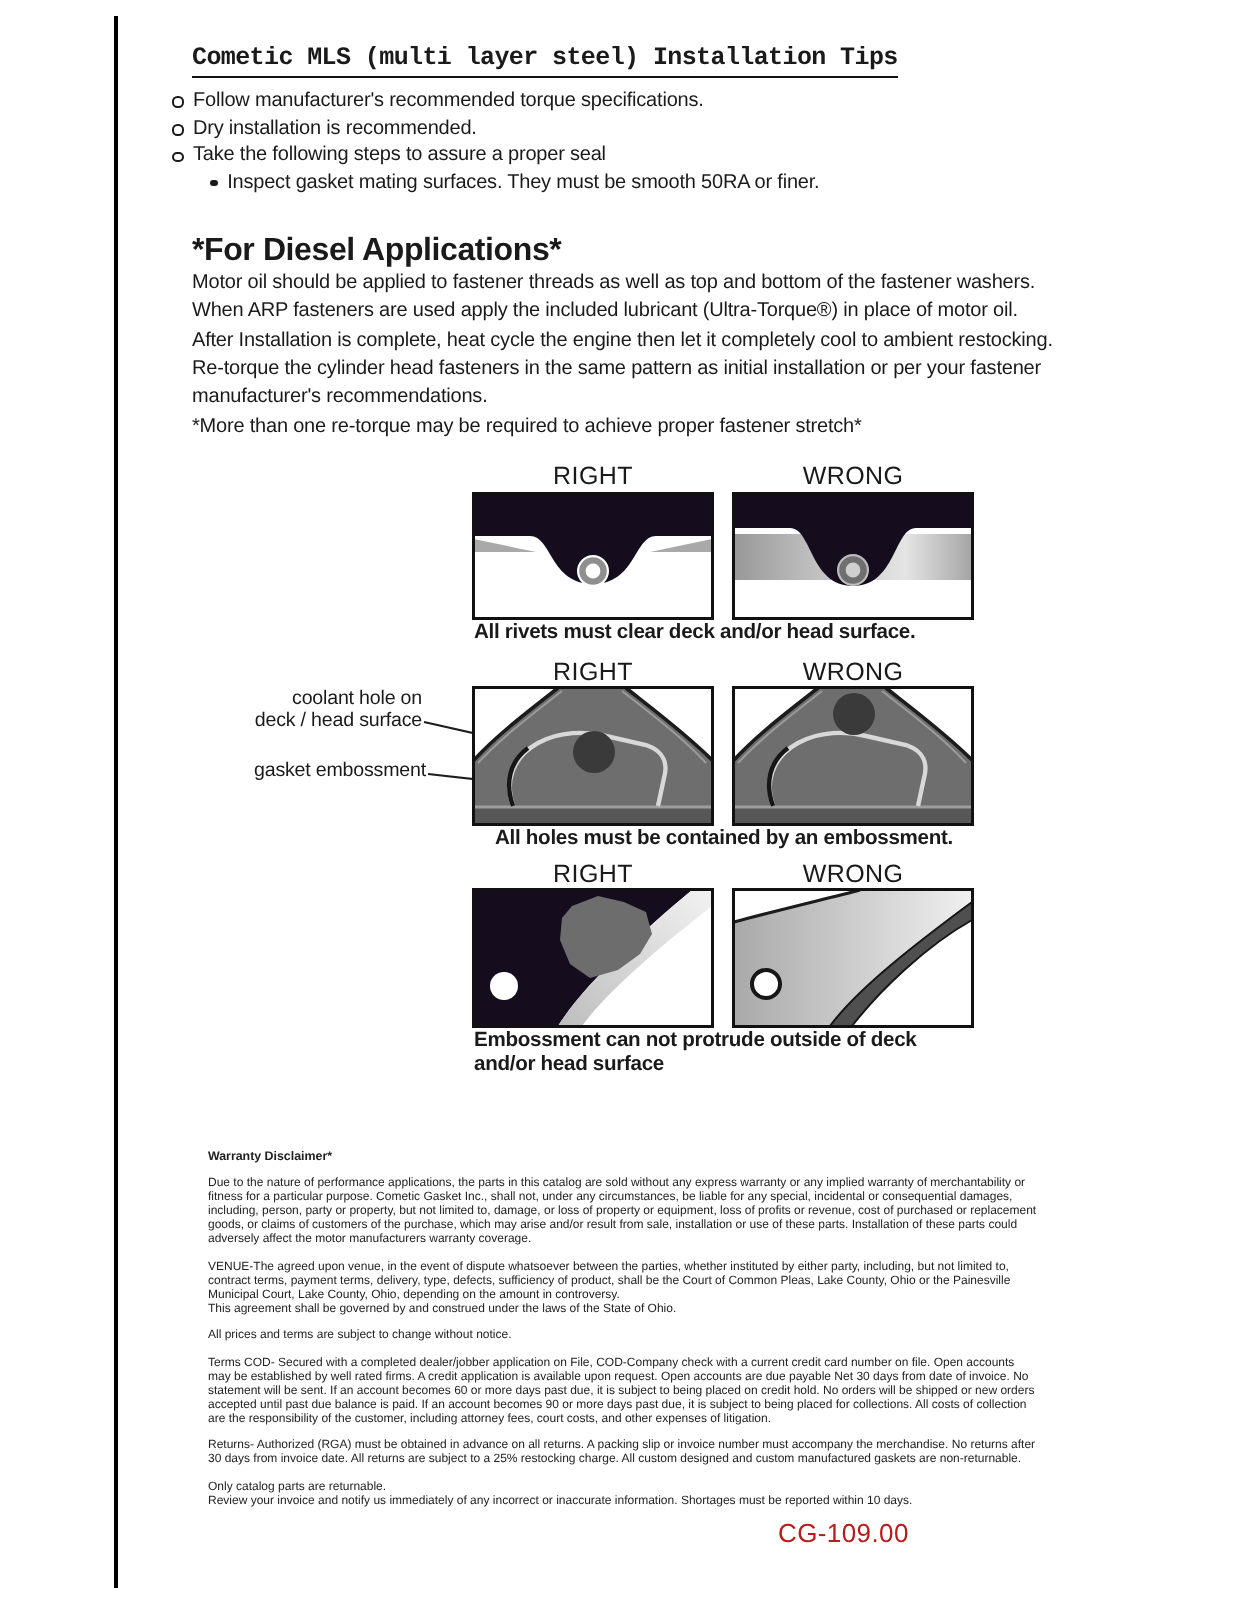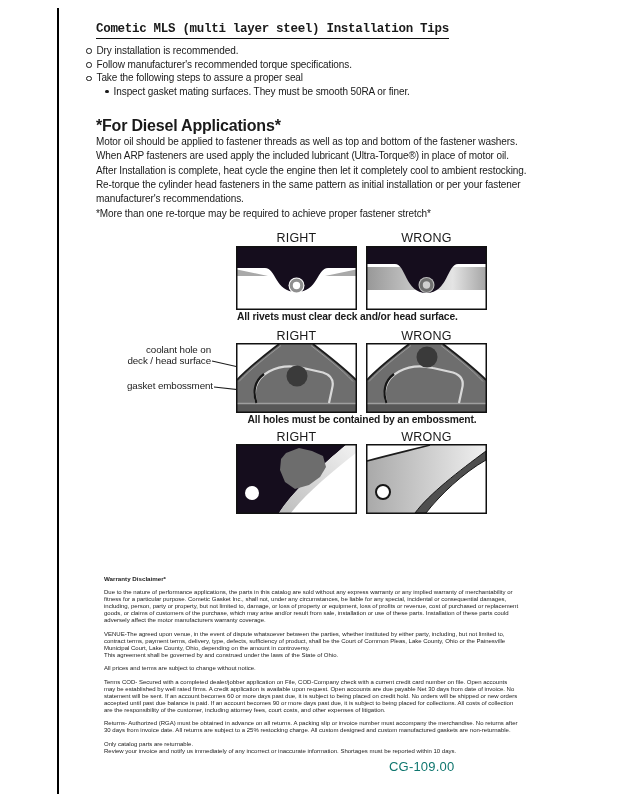--- a/index.html
+++ b/index.html
@@ -19,39 +19,39 @@
   .dlabel{position:absolute;width:121px;text-align:center;font-size:12.5px;font-weight:normal;letter-spacing:0.2px;}
   .dbox{position:absolute;width:121px;}
   .dbox svg{display:block;}
   .cap{position:absolute;font-size:10.3px;font-weight:bold;letter-spacing:-0.15px;}
   .cap3{white-space:pre-line;line-height:11.5px;}
   .ann{position:absolute;font-size:9.8px;text-align:right;line-height:11px;letter-spacing:-0.1px;}
   .leaders{position:absolute;left:115px;top:342px;}
   .legal{position:absolute;left:104px;top:575px;width:416px;font-size:6px;line-height:7px;color:#222;}
   .legal h3{margin:0 0 7px 0;font-size:6.2px;}
   .legal p{margin:0 0 6.5px 0;white-space:pre-line;}
-  .footer{position:absolute;left:389px;top:759px;font-size:13px;letter-spacing:0.2px;color:#0f766e;}
+  .footer{position:absolute;left:389px;top:759px;font-size:13px;letter-spacing:0.2px;color:#b91c1c;}
 </style>
 </head>
 <body>
 
 <div class="page">
 
   <div class="edge"></div>
 
   <h1 class="title">Cometic MLS (multi layer steel) Installation Tips</h1>
 
   <div class="bullets">
     <div class="brow">
       <span class="circ"></span>
-      <span>Dry installation is recommended.</span>
+      <span>Follow manufacturer's recommended torque specifications.</span>
     </div>
     <div class="brow">
       <span class="circ"></span>
-      <span>Follow manufacturer's recommended torque specifications.</span>
+      <span>Dry installation is recommended.</span>
     </div>
     <div class="brow">
       <span class="circ"></span>
       <span>Take the following steps to assure a proper seal</span>
     </div>
     <div class="sub">
       <div class="brow">
         <span class="dot"></span>
         <span>Inspect gasket mating surfaces.  They must be smooth 50RA or finer.</span>
       </div>
@@ -179,20 +179,22 @@
       </defs>
       <rect x="0.75" y="0.75" width="119.5" height="68.5" fill="#ffffff"></rect>
       <path d="M1,17 C27,10 49,5 64,1 H120 V7 C93,27 63,50 49,69 L1,69 Z" fill="url(#g-row3w)"></path>
       <path d="M1,17 C27,10 49,5 64,1" stroke="#1c1c1c" stroke-width="1.6" fill="none"></path>
       <path d="M120,7 C93,27 63,50 49,69 L60,69 C74,51 97,29 120,16 Z" fill="#4f4f4f" stroke="#161616" stroke-width="1"></path>
       <circle cx="17" cy="48" r="7" fill="#ffffff" stroke="#161616" stroke-width="2"></circle>
       <rect x="0.75" y="0.75" width="119.5" height="68.5" fill="none" stroke="#111111" stroke-width="1.5"></rect>
     </svg>
   </div>
 
+  <div class="cap cap3" style="left:237px;top:515px;width:260px">Embossment can not protrude outside of deck
+and/or head surface</div>
 
   <div class="legal">
     <h3>Warranty Disclaimer*</h3>
     <p>Due to the nature of performance applications, the parts in this catalog are sold without any express warranty or any implied warranty of merchantability or fitness for a particular purpose.  Cometic Gasket Inc., shall not, under any circumstances, be liable for any special, incidental or consequential damages, including, person, party or property, but not limited to, damage, or loss of property or equipment, loss of profits or revenue, cost of purchased or replacement goods, or claims of customers of the purchase, which may arise and/or result from sale, installation or use of these parts.  Installation of these parts could adversely affect the motor manufacturers warranty coverage.</p>
     <p>VENUE-The agreed upon venue, in the event of dispute whatsoever between the parties, whether instituted by either party, including, but not limited to, contract terms, payment terms, delivery, type, defects, sufficiency of product, shall be the Court of Common Pleas, Lake County, Ohio or the Painesville Municipal Court, Lake County, Ohio, depending on the amount in controversy.
 This agreement shall be governed by and construed under the laws of the State of Ohio.</p>
     <p>All prices and terms are subject to change without notice.</p>
     <p>Terms COD- Secured with a completed dealer/jobber application on File, COD-Company check with a current credit card number on file.  Open accounts may be established by well rated firms.  A credit application is available upon request.  Open accounts are due payable Net 30 days from date of invoice.  No statement will be sent.  If an account becomes 60 or more days past due, it is subject to being placed on credit hold.  No orders will be shipped or new orders accepted until past due balance is paid.  If an account becomes 90 or more days past due, it is subject to being placed for collections.  All costs of collection are the responsibility of the customer, including attorney fees, court costs, and other expenses of litigation.</p>
     <p>Returns- Authorized (RGA) must be obtained in advance on all returns.  A packing slip or invoice number must accompany the merchandise.  No returns after 30 days from invoice date.  All returns are subject to a 25% restocking charge.  All custom designed and custom manufactured gaskets are non-returnable.</p>
     <p>Only catalog parts are returnable.

